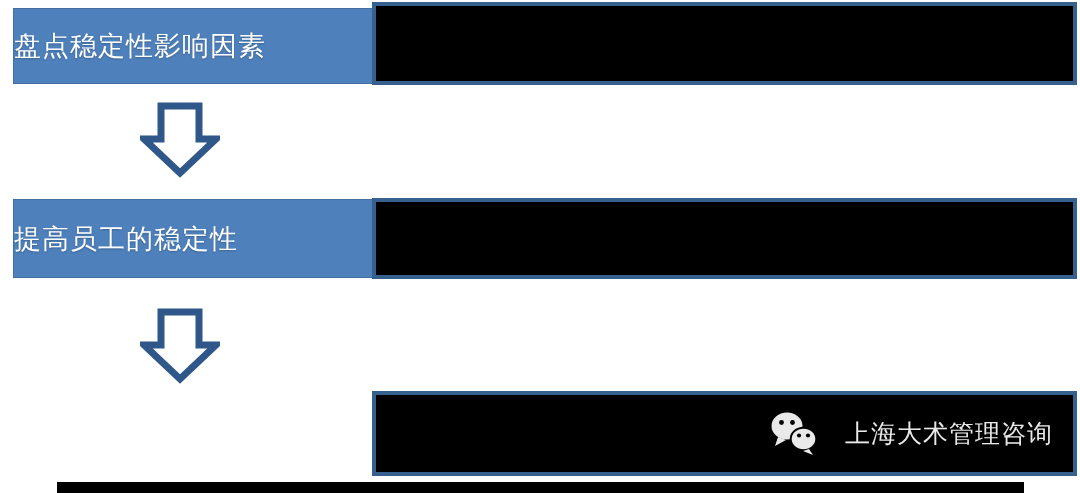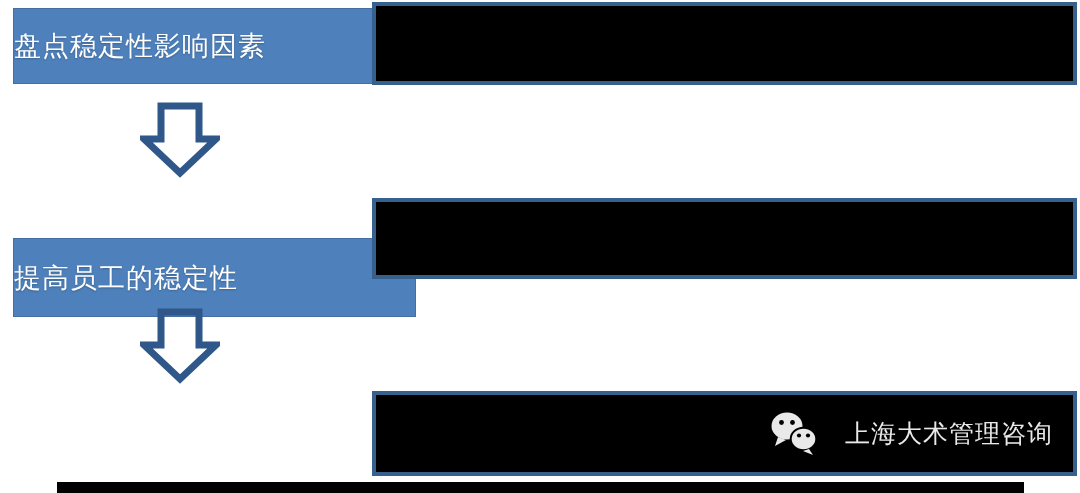--- a/index.html
+++ b/index.html
@@ -25,21 +25,21 @@
     display: flex;
     align-items: center;
     justify-content: flex-start;
     color: #ffffff;
     font-size: 27px;
     letter-spacing: 1px;
     text-shadow: 0 1px 2px rgba(0,0,0,0.25);
     white-space: nowrap;
   }
   .step-1 { top: 8px;   height: 76px; }
-  .step-2 { top: 199px; height: 79px; margin-top: 39px; }
+  .step-2 { top: 199px; height: 79px; }
   .step-3 { top: 394px; height: 81px; }
 
   
   .arrow {
     position: absolute;
     left: 140px;
     width: 80px;
     height: 76px;
   }
   .arrow-1 { top: 102px; }

